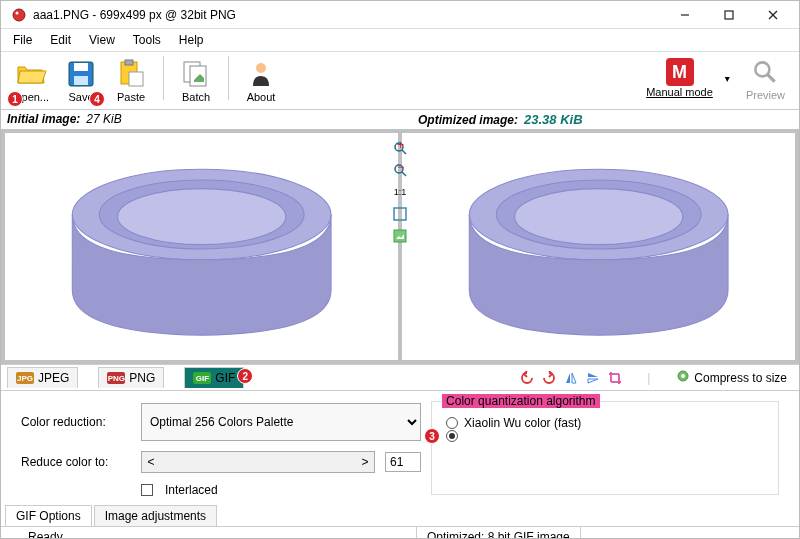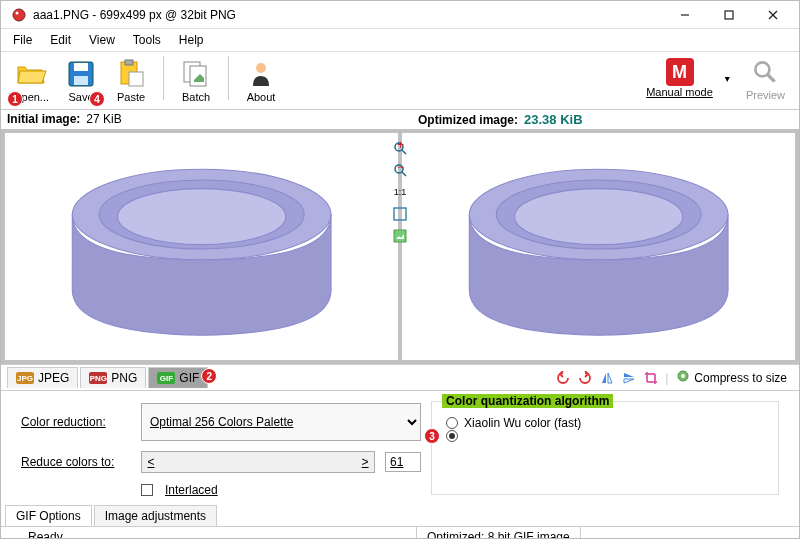--- a/index.html
+++ b/index.html
@@ -16,50 +16,50 @@
   .tool-btn .ico { width:32px; height:32px; display:flex; align-items:center; justify-content:center; }
   .tool-btn .lbl { font-size:11px; margin-top:1px; }
   .tool-sep { width:1px; height:44px; background:#ccc; margin:0 4px; }
   .toolbar-spacer { flex:1; }
   .manual-mode { display:flex; flex-direction:column; align-items:center; padding:2px 6px; }
   .manual-mode .sq { width:28px; height:28px; background:#d8232a; border-radius:4px; color:#fff; font-weight:bold; font-size:18px; display:flex; align-items:center; justify-content:center; }
   .manual-mode .ml { font-size:11px; text-decoration:underline; }
   .preview-btn { display:flex; flex-direction:column; align-items:center; color:#999; padding:2px 6px; }
   .preview-btn .lbl { font-size:11px; }
   .info-row { display:flex; padding:2px 6px; }
-  .info-row .half { width:50%; display:flex; gap:6px; align-items:baseline; }
+  .info-row .half { width:50%; display:flex; gap:6px; align-items:baseline;font-style:italic; }
   .info-row .half.right { padding-left:18px; }
   .strong { font-weight:bold; }
   .green { color:#0f766e; font-weight:bold; font-size:13px; }
   .viewer-row { display:flex; position:relative; height:235px; background:#bfc1c3; padding:4px 4px; gap:4px; }
   .pane { flex:1; background:#fff; display:flex; align-items:center; justify-content:center; position:relative; }
   .pane svg { width:95%; height:95%; }
   .mid-tools { position:absolute; left:50%; top:10px; transform:translateX(-50%); display:flex; flex-direction:column; gap:4px; align-items:center; }
   .mid-tools .mt { width:18px; height:18px; border-radius:2px; display:flex; align-items:center; justify-content:center; font-size:9px; }
-  .tabs-row { display:flex; align-items:center; padding:2px 6px; gap:2px; border-top:1px solid #ccc; border-bottom:1px solid #ccc; }
+  .tabs-row { display:flex; align-items:center; padding:2px 6px; gap:20px; border-top:1px solid #ccc; border-bottom:1px solid #ccc; }
   .fmt-tab { display:flex; align-items:center; gap:4px; padding:3px 8px; border:1px solid #ccc; border-bottom:none; background:#f4f4f4; position:relative; }
-  .fmt-tab.active { background:#a3a3a3; }
+  .fmt-tab.active { background:#0f766e; }
   .fmt-tab .badge { width:18px; height:12px; border-radius:2px; font-size:8px; color:#fff; font-weight:bold; display:flex; align-items:center; justify-content:center; }
   .tabs-spacer { flex:1; }
   .tool-icons { display:flex; gap:6px; align-items:center; padding-right:4px; }
   .tool-icons .ti { width:16px; height:16px; display:flex; align-items:center; justify-content:center; }
   .compress-btn { display:flex; align-items:center; gap:4px; padding:2px 6px; }
   .settings-row { display:flex; padding:4px 10px; }
-  .settings-left { display:flex; flex-direction:column; gap:10px; padding:8px 10px 4px; width:54%;text-decoration:underline; }
+  .settings-left { display:flex; flex-direction:column; gap:10px; padding:8px 10px 4px; width:54%; }
   .settings-left .line { display:flex; align-items:center; gap:10px; }
   .settings-left .lbl { width:110px; }
   .settings-left select { flex:1; height:38px; padding:1px 4px; border:1px solid #aaa; background:#f8f8f8; }
   .scrollbox { flex:1; display:flex; border:1px solid #aaa; height:22px; }
   .scrollbox .arrow { width:18px; display:flex; align-items:center; justify-content:center; background:#f0f0f0; }
   .scrollbox .track { flex:1; background:#f0f0f0; }
   .num-input { width:36px; border:1px solid #aaa; padding:2px 4px; }
   .checkbox { display:flex; align-items:center; gap:12px; margin-left:120px; }
   .checkbox .cb { width:12px; height:12px; border:1px solid #555; }
   .settings-right { padding:8px 10px; border:1px solid #ddd; margin:6px 10px 6px 0; flex:1; position:relative; }
-  .settings-right .grp-title { position:relative; top:-16px; background:#84cc16; padding:0 4px; display:inline-block;font-weight:bold; }
+  .settings-right .grp-title { position:relative; top:-16px; background:#ec4899; padding:0 4px; display:inline-block; }
   .radio-line { display:flex; align-items:center; gap:6px; margin:-8px 0 8px 4px; }
   .radio { width:12px; height:12px; border:1px solid #555; border-radius:50%; display:flex; align-items:center; justify-content:center; }
   .radio.on::after { content:""; width:6px; height:6px; background:#333; border-radius:50%; }
   .bottom-tabs { display:flex; padding:0 4px; }
   .bottom-tabs .btab { padding:3px 10px; border:1px solid #ccc; border-bottom:none; background:#fff; margin-right:2px; }
   .bottom-tabs .btab.inactive { background:#f4f4f4; }
   .statusbar { display:flex; border-top:1px solid #ccc; }
   .statusbar .cell { padding:3px 10px; border-right:1px solid #ccc; }
   .statusbar .cell.first { width:50%;margin-left:17px; }
   .num-badge { position:absolute; width:16px; height:16px; border-radius:50%; background:#d8232a; color:#fff; font-size:10px; font-weight:bold; display:flex; align-items:center; justify-content:center; border:1px solid #fff; }
@@ -291,21 +291,21 @@
   </div>
 </div>
 
 <div class="settings-row">
   <div class="settings-left">
     <div class="line">
       <span class="lbl">Color reduction:</span>
       <select><option>Optimal 256 Colors Palette</option></select>
     </div>
     <div class="line">
-      <span class="lbl">Reduce colors to:</span>
+      <span class="lbl">Reduce color to:</span>
       <div class="scrollbox">
         <span class="arrow">&lt;</span>
         <span class="track"></span>
         <span class="arrow">&gt;</span>
       </div>
       <input class="num-input" value="61" style="">
     </div>
     <div class="checkbox">
       <span class="cb"></span>
       <span>Interlaced</span>

